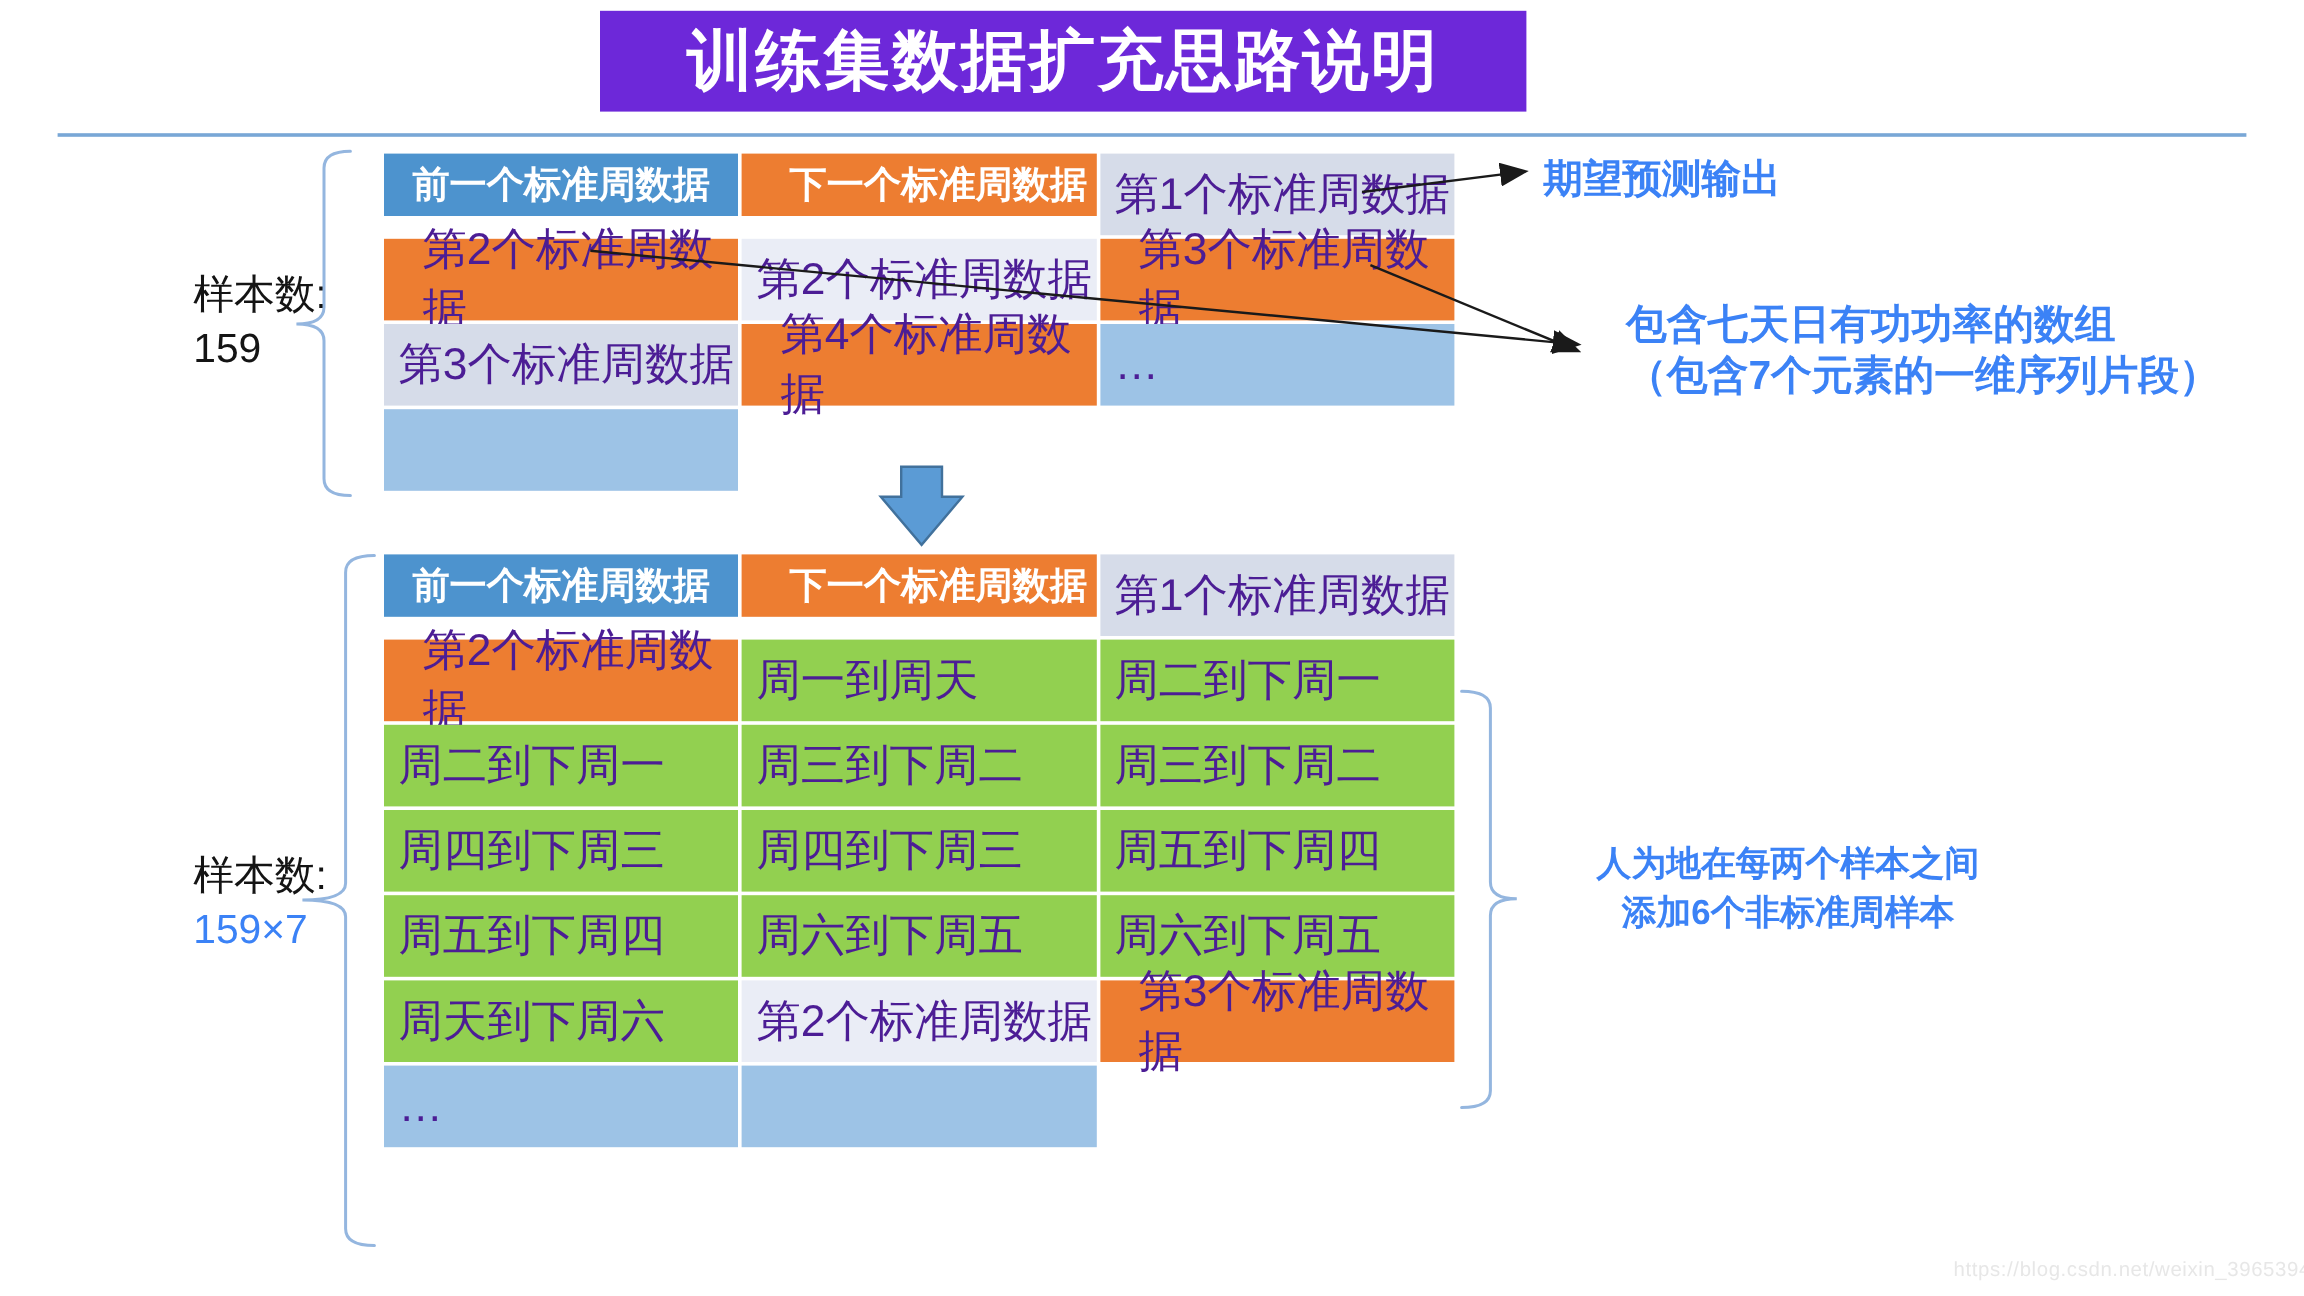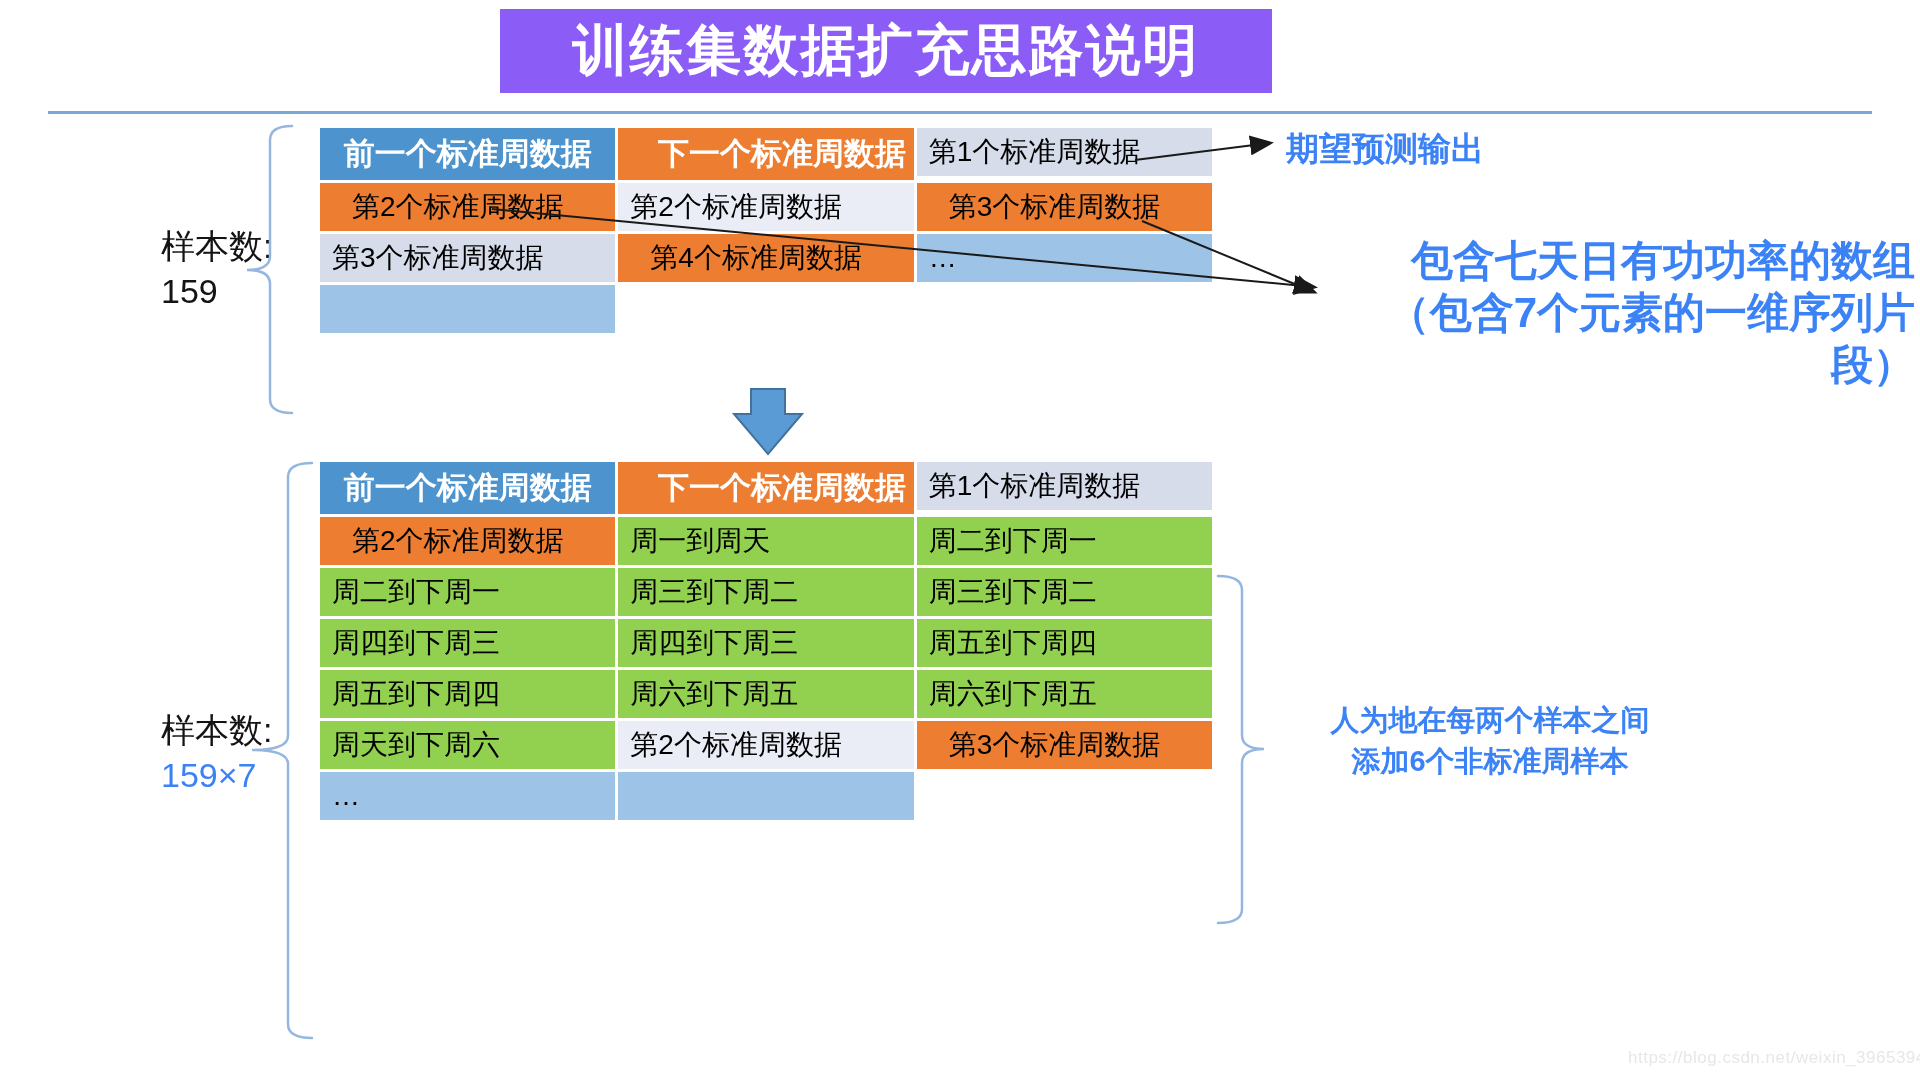--- a/index.html
+++ b/index.html
@@ -1,42 +1,42 @@
 <!DOCTYPE html>
 <html><head>
 <meta charset="utf-8">
 <style>
   html,body{margin:0;padding:0;background:#fff;}
   body{font-family:"Liberation Sans","DejaVu Sans",sans-serif;}
   .page{position:relative;width:1920px;height:1080px;background:#fff;overflow:hidden;}
 
-  .title-bar{position:absolute;left:500px;top:9px;width:772px;height:84px;background:#8b5cf6;
+  .title-bar{position:absolute;left:500px;top:9px;width:772px;height:84px;background:#6d28d9;
     display:flex;align-items:center;justify-content:center;color:#fff;font-size:55px;font-weight:700;letter-spacing:2px;}
   .hairline{position:absolute;left:48px;top:111px;width:1824px;height:3px;background:#79A7D6;}
 
   .tbl{position:absolute;left:320px;width:892px;display:grid;grid-template-columns:1fr 1fr 1fr;gap:3px;}
   #top-table{top:128px;}
   #bottom-table{top:462px;}
-  .cell{display:flex;align-items:center;padding-left:12px;font-size:28px;color:#000000;box-sizing:border-box;height:48px;}
+  .cell{display:flex;align-items:center;padding-left:12px;font-size:37px;color:#4c1d95;box-sizing:border-box;height:68px;}
   .head{height:52px;justify-content:center;padding-left:0;color:#fff;font-weight:700;font-size:31px;}
   .c-blue{background:#4D93CE;}
   .c-orange{background:#ED7D31;padding-left:32px;}
   .c-dark{background:#D6DCE9;}
   .c-light{background:#EAEDF6;}
   .c-green{background:#92D050;}
   .c-dots{background:#9DC3E6;}
 
   .label{position:absolute;font-size:34px;font-weight:400;color:#141414;line-height:1.32;white-space:pre;margin-left:48px;}
   #sample-top{left:113px;top:224px;}
   #sample-bottom{left:113px;top:708px;}
   .red{color:#3b82f6;}
 
   .note{position:absolute;font-weight:700;color:#3b82f6;}
   #note-expected{left:1286px;top:127px;font-size:33px;}
-  #note-array{left:1355px;top:235px;width:560px;text-align:right;font-size:42px;line-height:1.24;}
+  #note-array{left:1355px;top:250px;width:560px;text-align:left;font-size:34px;line-height:1.24;}
   #note-augment{left:1270px;top:700px;width:440px;text-align:center;font-size:29px;line-height:1.42;}
 
   #overlay{position:absolute;left:0;top:0;pointer-events:none;}
   .watermark{position:absolute;left:1628px;top:1048px;font-size:17px;color:#e7e7e7;letter-spacing:.5px;}
 </style>
 </head>
 <body>
 
 <div class="page">
 

